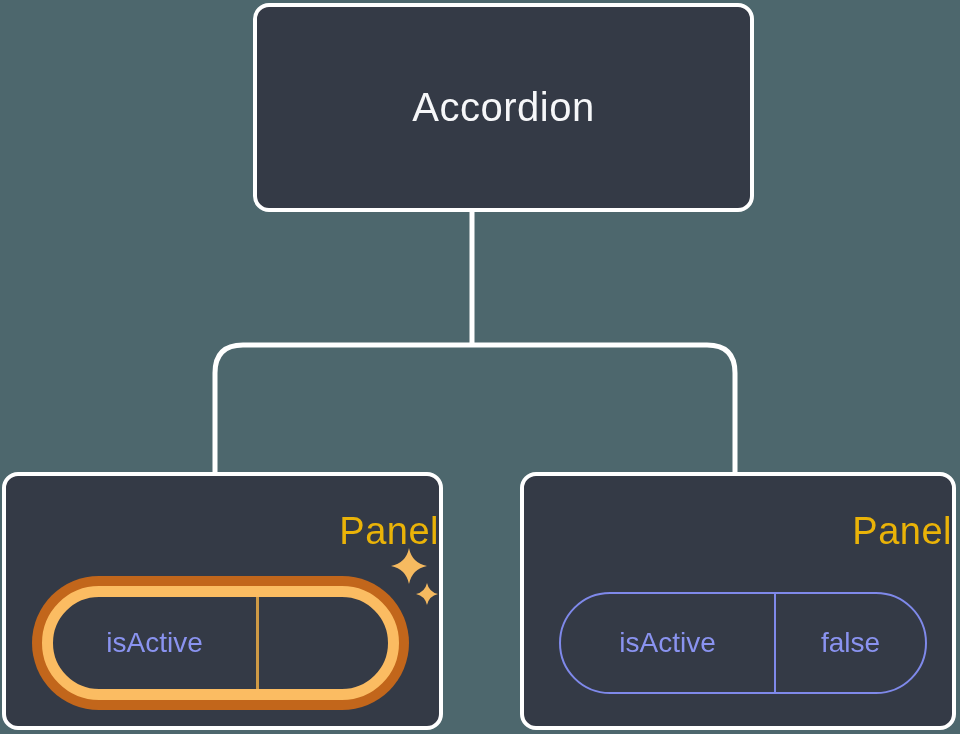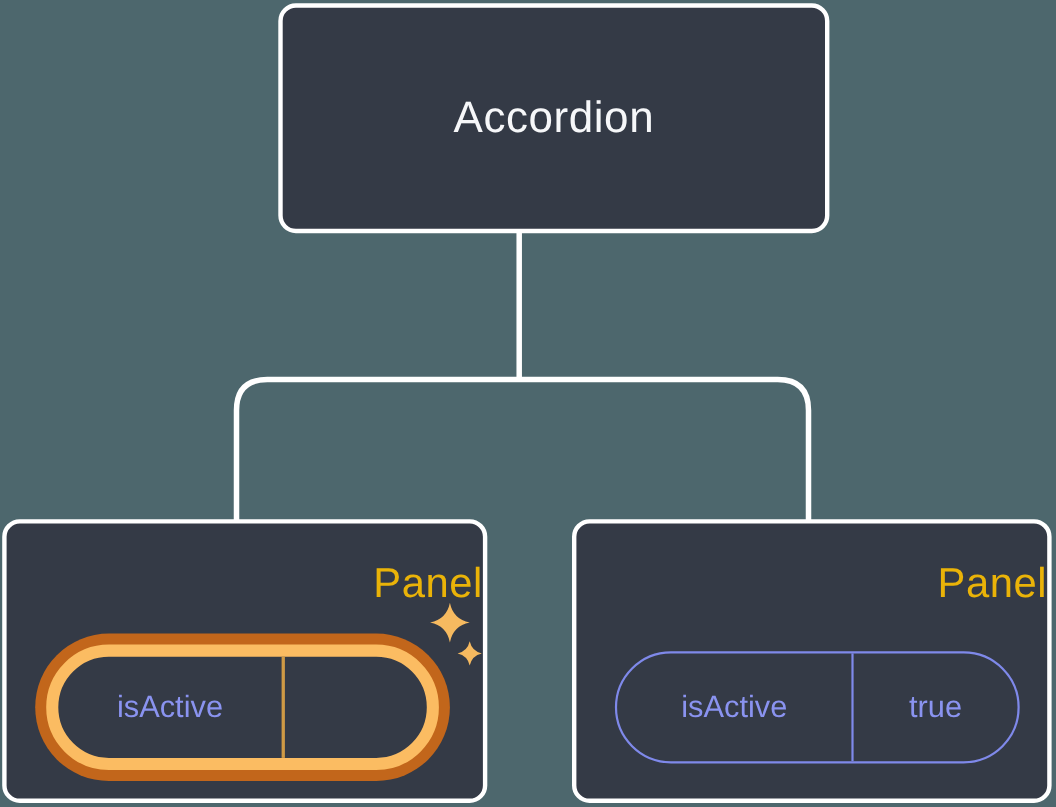--- a/index.html
+++ b/index.html
@@ -139,17 +139,17 @@
       <path d="M32 11 Q35 26 50 29 Q35 32 32 47 Q29 32 14 29 Q29 26 32 11 Z" fill="#f6ba60"></path>
       <path d="M50 46 Q52 55 61 57 Q52 59 50 68 Q48 59 39 57 Q48 55 50 46 Z" fill="#f6ba60"></path>
     </svg>
   </div>
 
   <div class="node panel panel-right">
     <div class="panel-title">Panel</div>
     <div class="pill pill-inactive">
       <span class="cell name">isActive</span>
       <span class="divider"></span>
-      <span class="cell value">true</span>
+      <span class="cell value">false</span>
     </div>
   </div>
 
 </div>
 
 </body></html>

